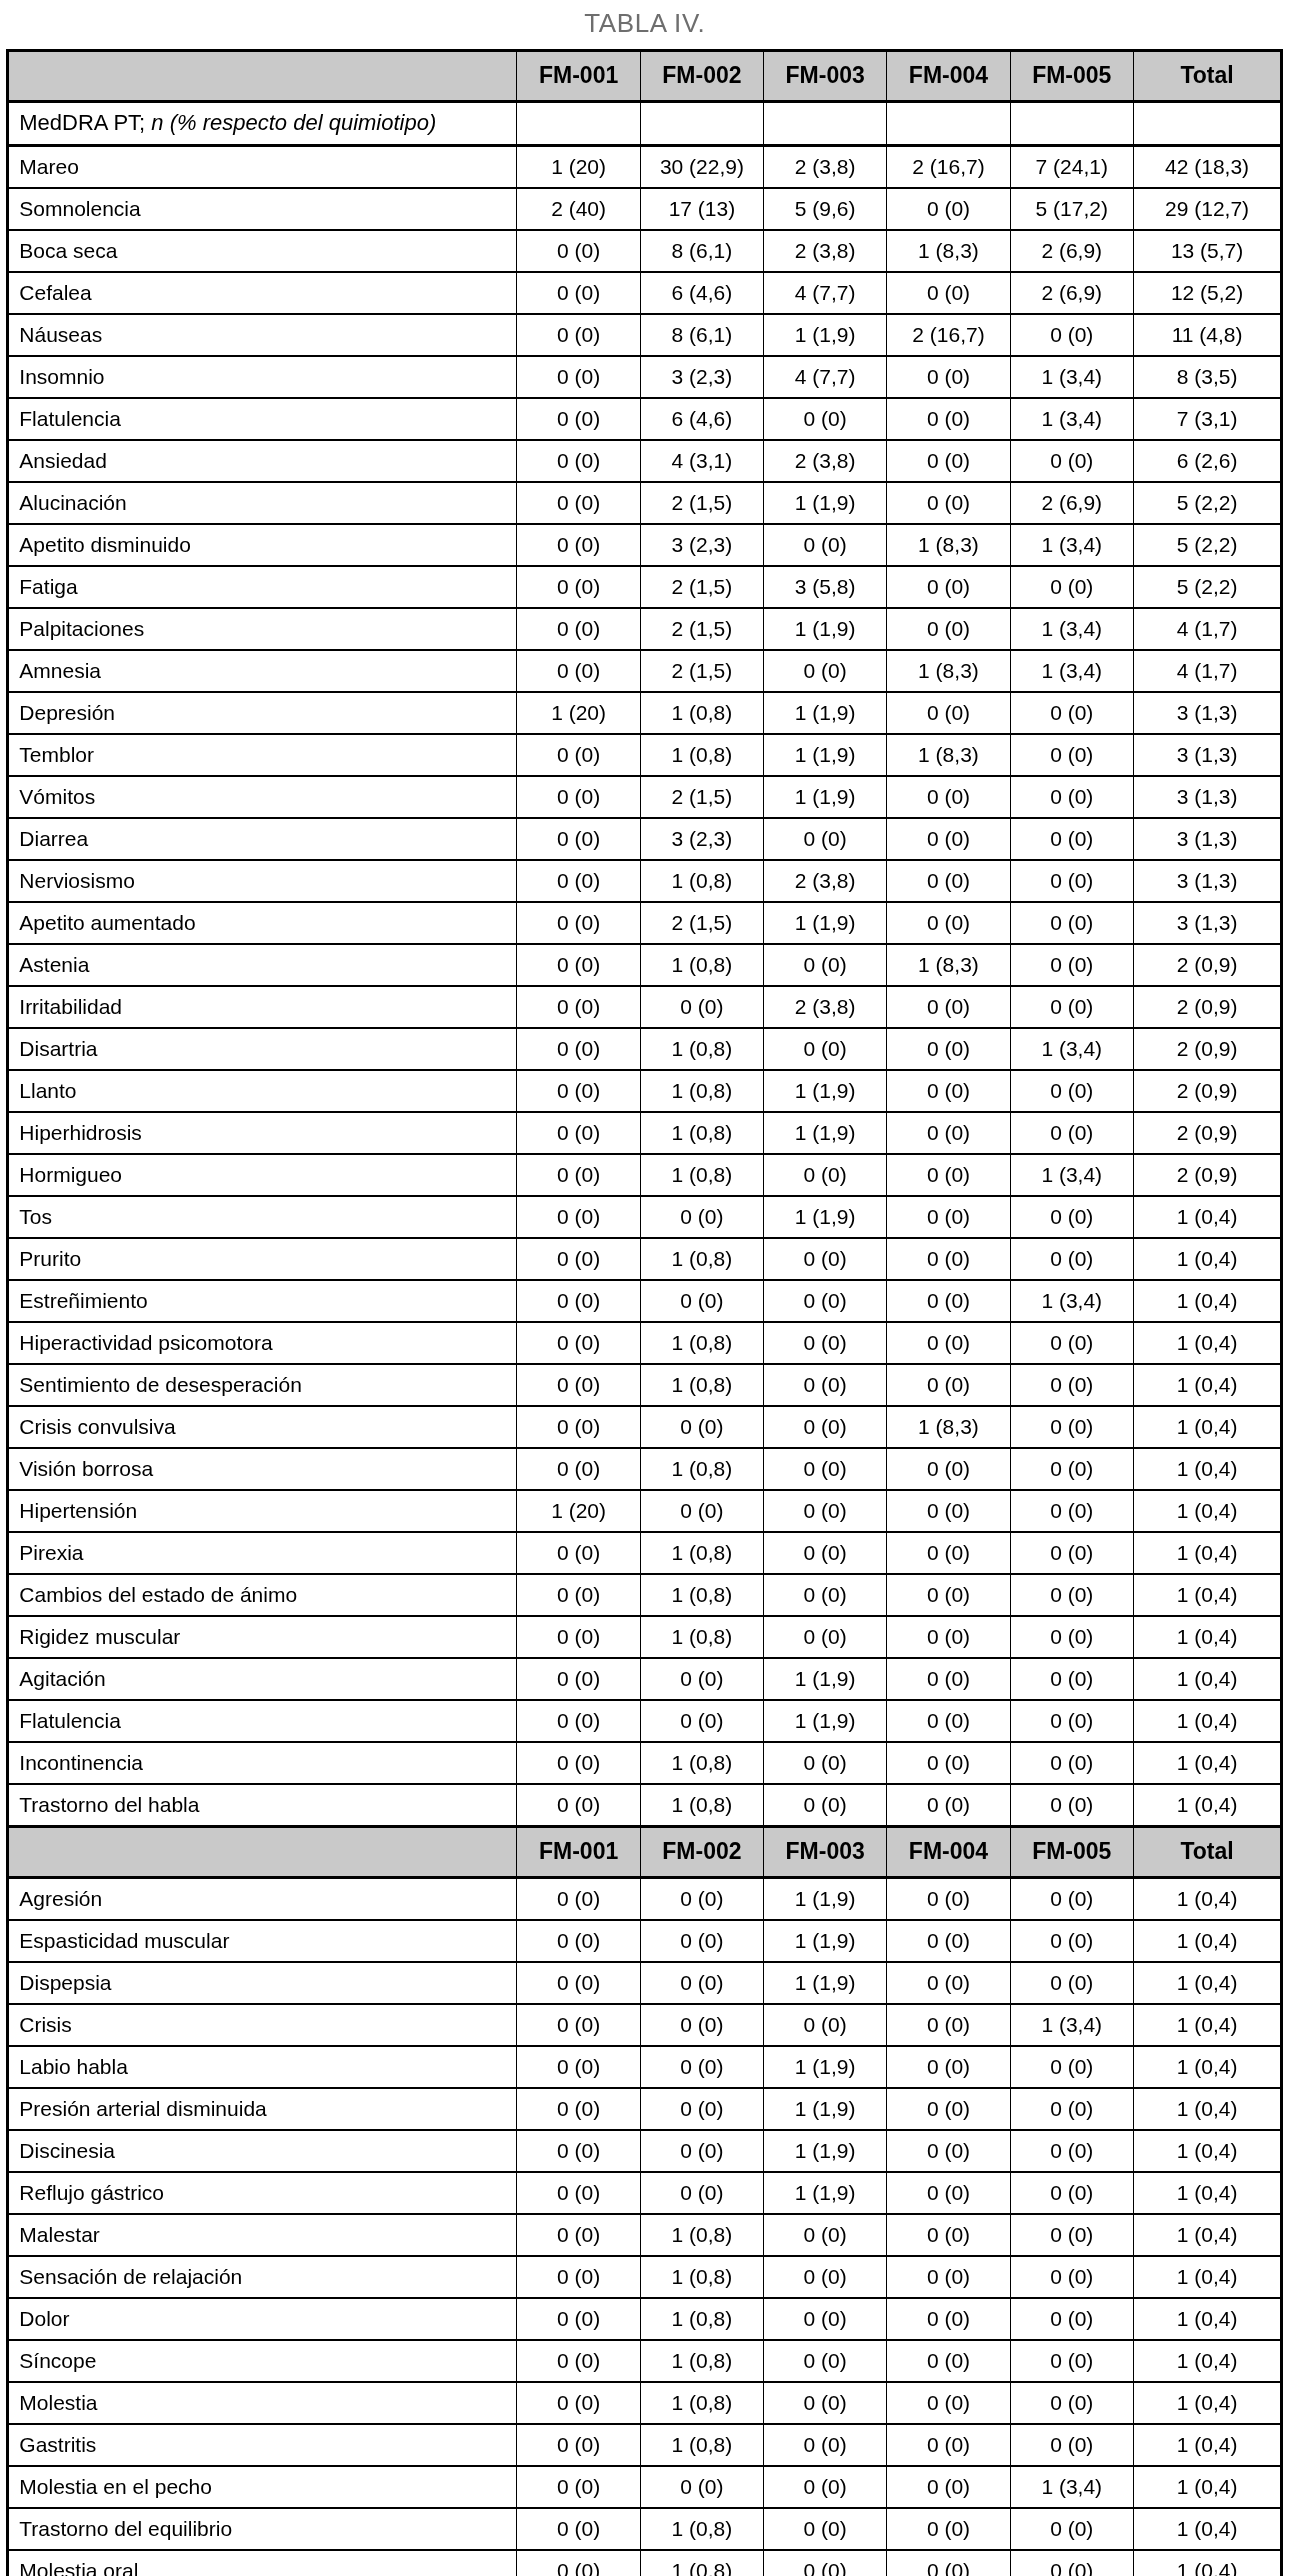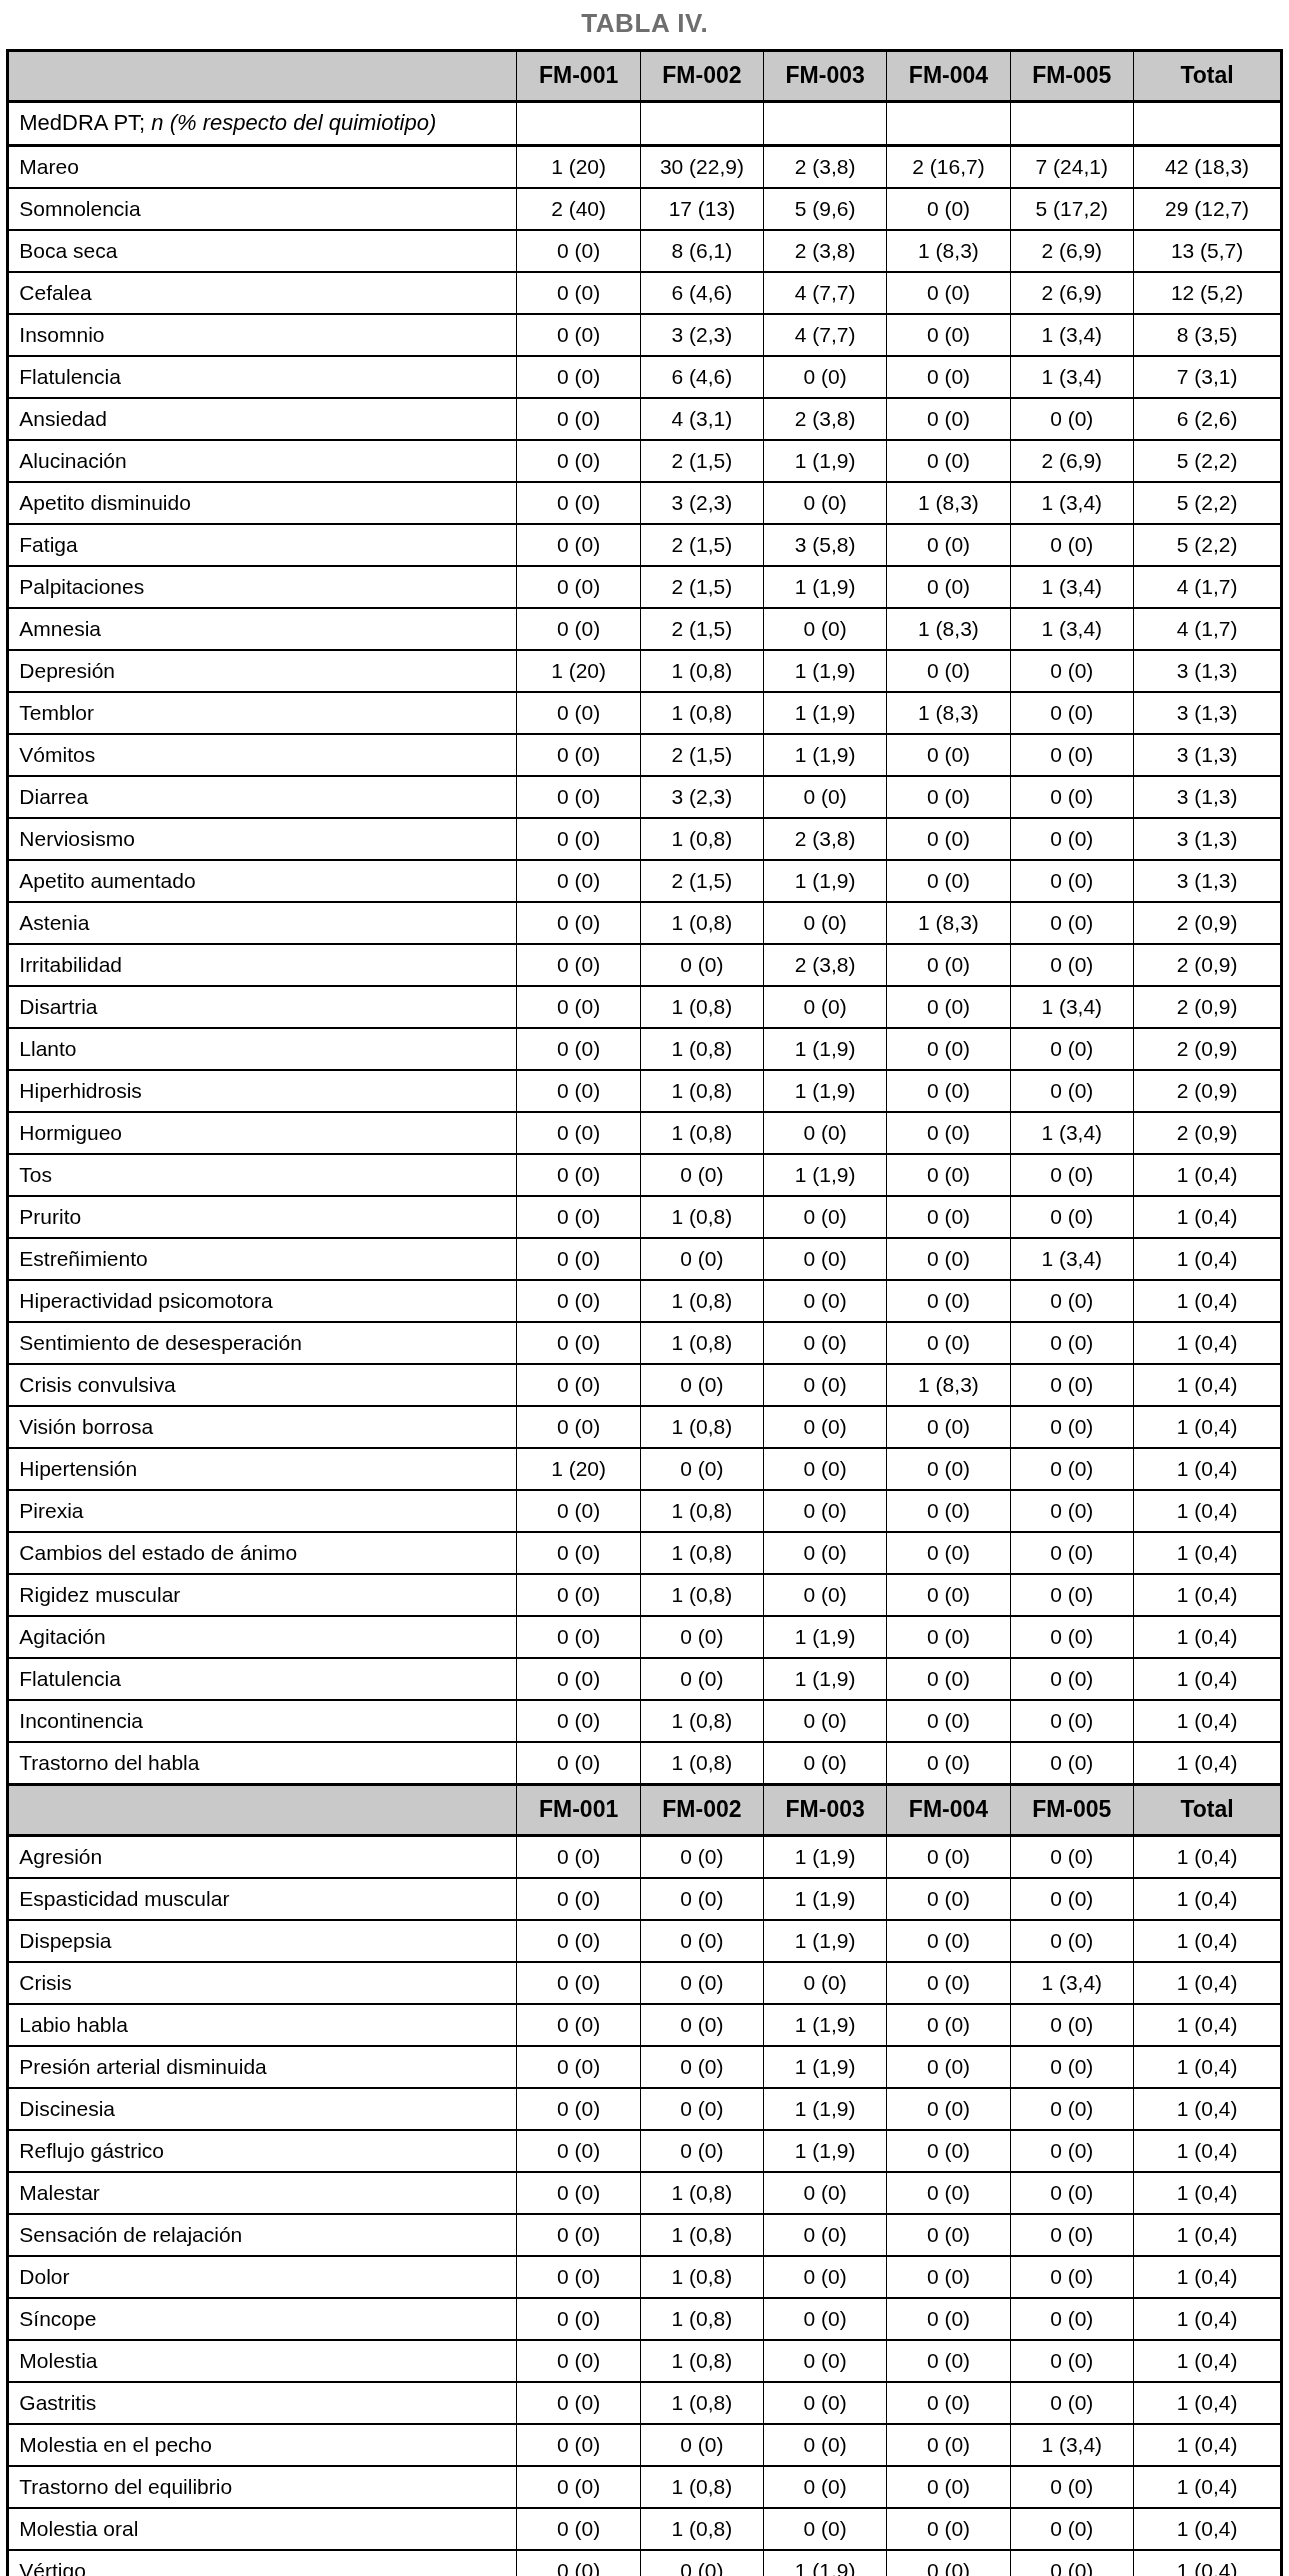--- a/index.html
+++ b/index.html
@@ -13,21 +13,21 @@
     font-family: "Liberation Sans", sans-serif;
     color: #000;
   }
   .page {
     width: 1277px;
     padding: 0 6.3px;
   }
   .table-title {
     text-align: center;
     font-size: 26px;
-    font-weight: bold;
+    font-weight: normal;
     color: #6e6e6e;
     letter-spacing: 0.6px;
     margin: 0;
     padding: 7.5px 0 10px 0;
   }
   table.data-table {
     border-collapse: collapse;
     table-layout: fixed;
     width: 1277px;
     border: 3.1px solid #000;
@@ -138,20 +138,29 @@
         <tr class="data-row">
           <td class="label-cell">Cefalea</td>
           <td class="value-cell">0 (0)</td>
           <td class="value-cell">6 (4,6)</td>
           <td class="value-cell">4 (7,7)</td>
           <td class="value-cell">0 (0)</td>
           <td class="value-cell">2 (6,9)</td>
           <td class="value-cell">12 (5,2)</td>
         </tr>
         <tr class="data-row">
+          <td class="label-cell">Náuseas</td>
+          <td class="value-cell">0 (0)</td>
+          <td class="value-cell">8 (6,1)</td>
+          <td class="value-cell">1 (1,9)</td>
+          <td class="value-cell">2 (16,7)</td>
+          <td class="value-cell">0 (0)</td>
+          <td class="value-cell">11 (4,8)</td>
+        </tr>
+        <tr class="data-row">
           <td class="label-cell">Insomnio</td>
           <td class="value-cell">0 (0)</td>
           <td class="value-cell">3 (2,3)</td>
           <td class="value-cell">4 (7,7)</td>
           <td class="value-cell">0 (0)</td>
           <td class="value-cell">1 (3,4)</td>
           <td class="value-cell">8 (3,5)</td>
         </tr>
         <tr class="data-row">
           <td class="label-cell">Flatulencia</td>

